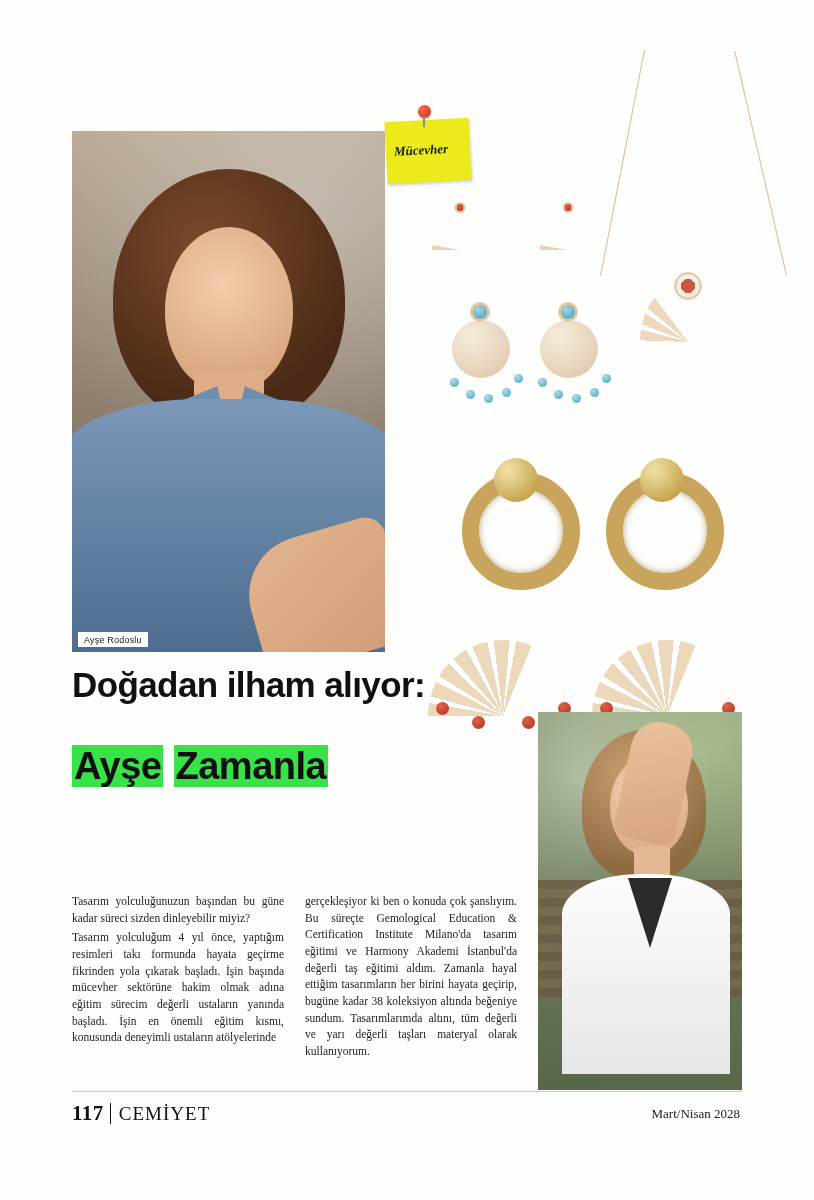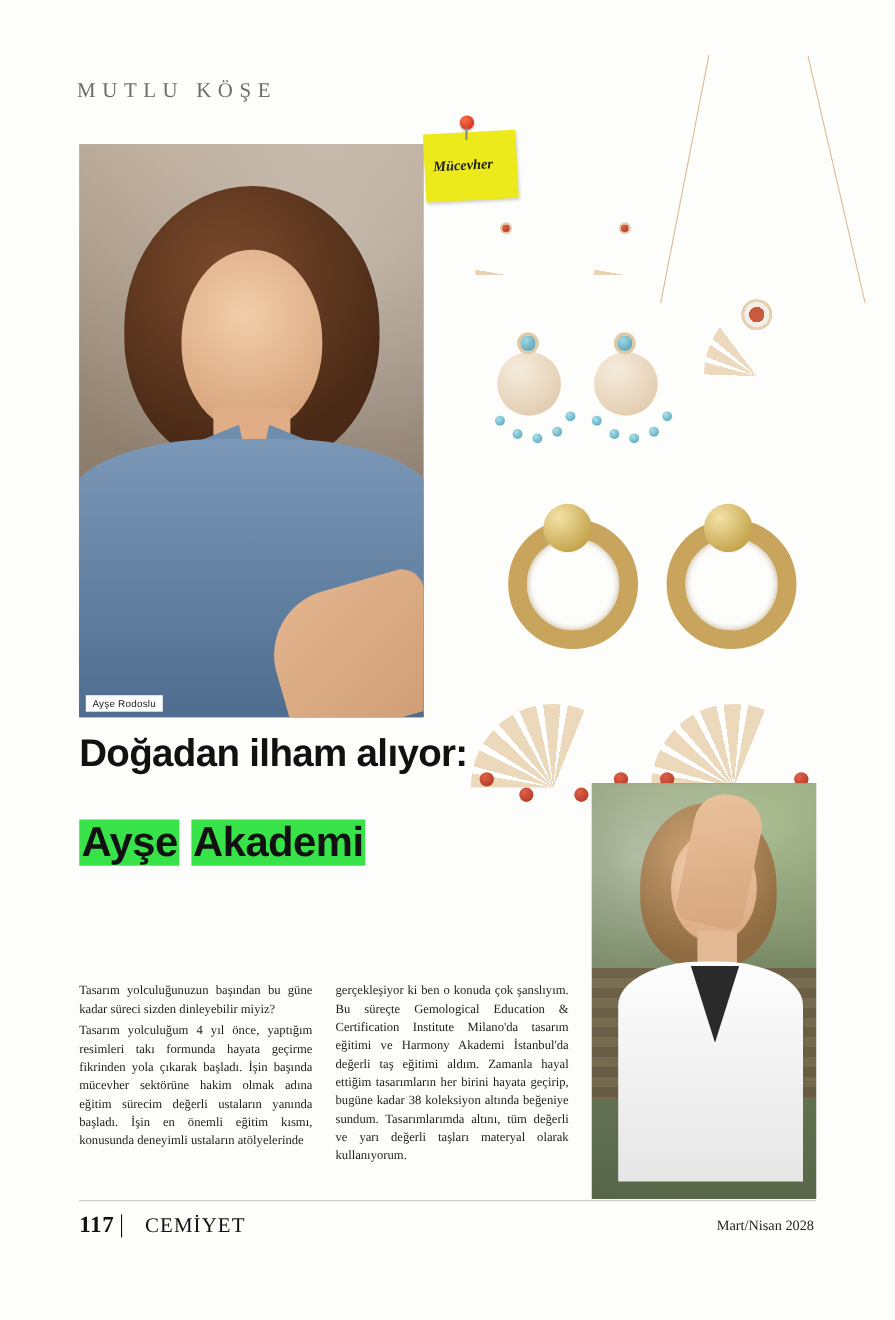--- a/index.html
+++ b/index.html
@@ -400,21 +400,21 @@
   }
   .folio .num {
     font-size: 21px;
     font-weight: bold;
     letter-spacing: 0.5px;
   }
   .folio .mag {
     font-size: 19px;
     letter-spacing: 1px;
     border-left: 1px solid #111;
-    padding-left: 21px;
+    padding-left: 8px;
     margin-left: 6px;
   }
   .issue {
     position: absolute;
     right: 74px;
     bottom: 78px;
     font-family: "Liberation Serif", serif;
     font-size: 13px;
     color: #222;
   }
@@ -424,21 +424,20 @@
     bottom: 108px;
     height: 1px;
     background: #c9c9c9;
   }
 </style>
 </head>
 <body>
 
 <div class="page">
 
-  <div class="kicker">MUTLU KÖŞE</div>
 
   <div class="portrait">
     <div class="bg-wall"></div>
     <div class="hair"></div>
     <div class="face"></div>
     <div class="neck"></div>
     <div class="collar-l"></div>
     <div class="collar-r"></div>
     <div class="shirt"></div>
     <div class="arm"></div>
@@ -505,21 +504,21 @@
   <div class="chain" style="left:622px; top:48px; transform: rotate(11deg);"></div>
   <div class="chain" style="left:760px; top:48px; transform: rotate(-13deg);"></div>
   <div class="jewel" style="left:640px; top:280px;">
     <div class="pendant-fan"></div>
     <div class="pendant-hub" style="top:-8px; bottom:auto;"></div>
   </div>
 
   <h1 class="headline">Doğadan ilham alıyor:</h1>
   <div class="headline-name">
     <span class="hl-green">Ayşe</span>
-    <span class="hl-green">Akademi</span>
+    <span class="hl-green">Zamanla</span>
   </div>
 
 
   <div class="col col-1">
     <span class="q">Tasarım yolculuğunuzun başından bu güne kadar süreci sizden dinleyebilir miyiz?</span>
     <span>Tasarım yolculuğum 4 yıl önce, yaptığım resimleri takı formunda hayata geçirme fikrinden yola çıkarak başladı. İşin başında mücevher sektörüne hakim olmak adına eğitim sürecim değerli ustaların yanında başladı. İşin en önemli eğitim kısmı, konusunda deneyimli ustaların atölyelerinde</span>
   </div>
   <div class="col col-2">
     <span>gerçekleşiyor ki ben o konuda çok şanslıyım. Bu süreçte Gemological Education &amp; Certification Institute Milano'da tasarım eğitimi ve Harmony Akademi İstanbul'da değerli taş eğitimi aldım. Zamanla hayal ettiğim tasarımların her birini hayata geçirip, bugüne kadar 38 koleksiyon altında beğeniye sundum. Tasarımlarımda altını, tüm değerli ve yarı değerli taşları materyal olarak kullanıyorum.</span>
   </div>

